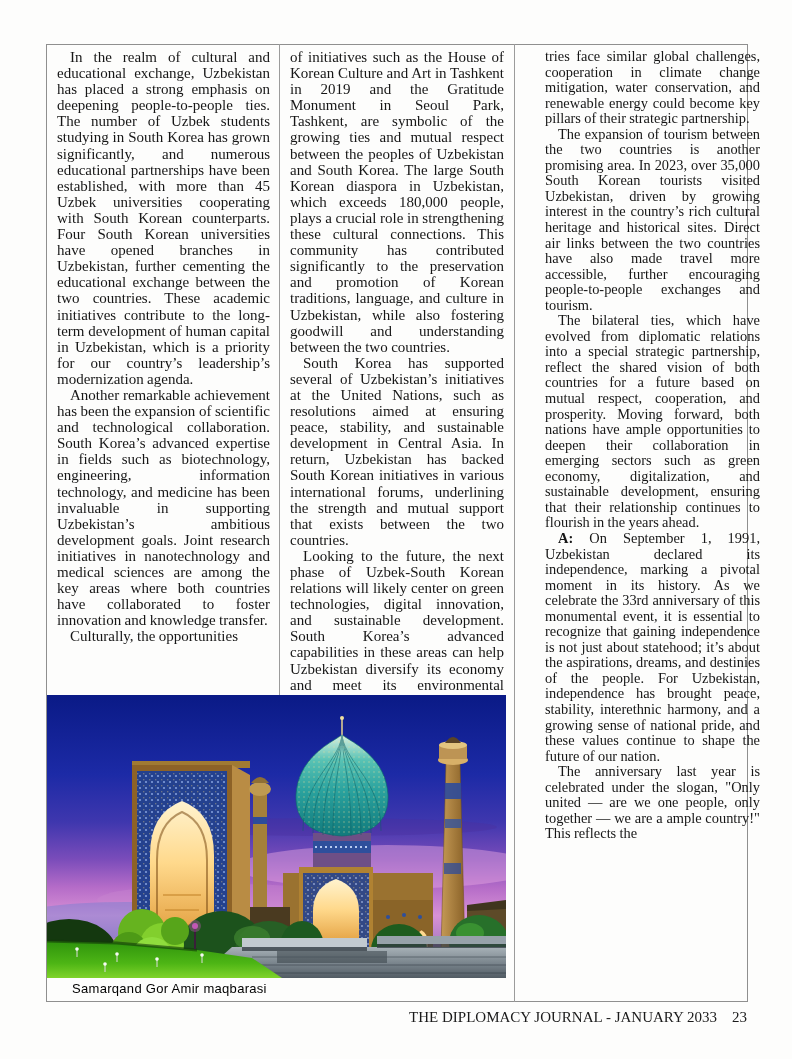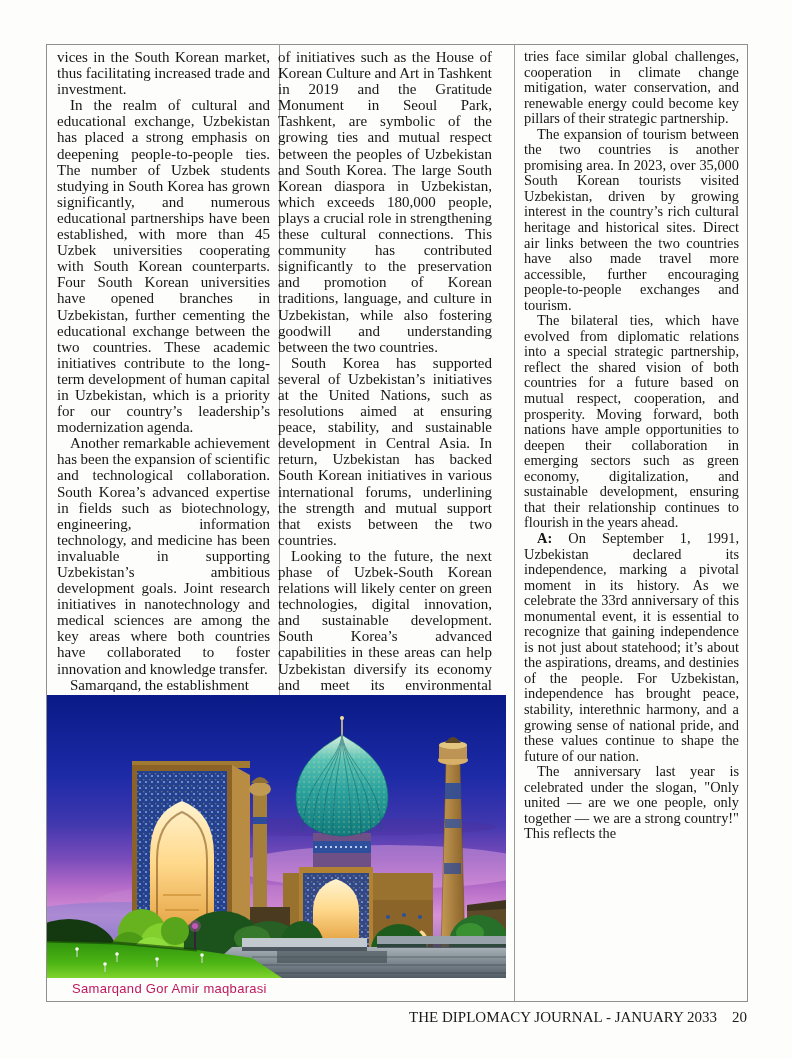--- a/index.html
+++ b/index.html
@@ -17,64 +17,63 @@
   .vdiv1 { left:279px; top:44px; height:651px; }
   .vdiv2 { left:514px; top:44px; height:958px; }
 
   .col {
     position:absolute; top:49px; text-align:justify; overflow:hidden;
     hyphens:auto; -webkit-hyphens:auto; word-spacing:-0.3px;
   }
   .col p { margin:0; }
   .indent { text-indent:13px; }
   .col1 { left:57px;  width:213px; height:643px; font-size:15px;   line-height:16.1px; }
-  .col2 { left:278px; width:214px; height:643px; font-size:15px;   line-height:16.1px; }
-  .col3 { left:524px; width:215px; height:948px; font-size:14.4px; line-height:15.55px; }
+  .col2 { left:290px; width:214px; height:643px; font-size:15px;   line-height:16.1px; }
+  .col3 { left:545px; width:215px; height:948px; font-size:14.4px; line-height:15.55px; }
   .q { font-weight:700; margin-top:19px !important; }
   .alabel { font-weight:700; }
 
   .photo-fig { position:absolute; left:47px; top:695px; width:459px; height:283px; margin:0; padding:0; }
   .photo-fig svg { display:block; }
   .caption {
     position:absolute; left:72px; top:981px;
     font-family:"Liberation Sans","DejaVu Sans",sans-serif;
-    font-size:13px; color:#be185d; letter-spacing:0.3px;
+    font-size:13px; color:#000000; letter-spacing:0.3px;
   }
   .footer {
     position:absolute; left:46px; top:1009px; width:701px;
     text-align:right; font-size:15px; color:#1a1a1a; padding-right:5px;
   }
   .footer .pagenum { display:inline-block; margin-left:15px; }
 </style>
 </head>
 <body>
 
 <div class="page-border"></div>
 <div class="vdiv vdiv1"></div>
 <div class="vdiv vdiv2"></div>
 
 <div class="col col1">
-  <p class="para">vices in the South Korean market, thus facilitating increased trade and investment.</p>
   <p class="para indent">In the realm of cultural and educational exchange, Uzbekistan has placed a strong emphasis on deepening people-to-people ties. The number of Uzbek students studying in South Korea has grown significantly, and numerous educational partnerships have been established, with more than 45 Uzbek universities cooperating with South Korean counterparts. Four South Korean universities have opened branches in Uzbekistan, further cementing the educational exchange between the two countries. These academic initiatives contribute to the long-term development of human capital in Uzbekistan, which is a priority for our country’s leadership’s modernization agenda.</p>
   <p class="para indent">Another remarkable achievement has been the expansion of scientific and technological collaboration. South Korea’s advanced expertise in fields such as biotechnology, engineering, information technology, and medicine has been invaluable in supporting Uzbekistan’s ambitious development goals. Joint research initiatives in nanotechnology and medical sciences are among the key areas where both countries have collaborated to foster innovation and knowledge transfer.</p>
-  <p class="para indent">Samarqand, the establishment</p>
+  <p class="para indent">Culturally, the opportunities</p>
 </div>
 
 <div class="col col2">
   <p class="para">of initiatives such as the House of Korean Culture and Art in Tashkent in 2019 and the Gratitude Monument in Seoul Park, Tashkent, are symbolic of the growing ties and mutual respect between the peoples of Uzbekistan and South Korea. The large South Korean diaspora in Uzbekistan, which exceeds 180,000 people, plays a crucial role in strengthening these cultural connections. This community has contributed significantly to the preservation and promotion of Korean traditions, language, and culture in Uzbekistan, while also fostering goodwill and understanding between the two countries.</p>
   <p class="para indent">South Korea has supported several of Uzbekistan’s initiatives at the United Nations, such as resolutions aimed at ensuring peace, stability, and sustainable development in Central Asia. In return, Uzbekistan has backed South Korean initiatives in various international forums, underlining the strength and mutual support that exists between the two countries.</p>
   <p class="para indent">Looking to the future, the next phase of Uzbek-South Korean relations will likely center on green technologies, digital innovation, and sustainable development. South Korea’s advanced capabilities in these areas can help Uzbekistan diversify its economy and meet its environmental challenges. As both coun-</p>
 </div>
 
 <div class="col col3">
   <p class="para">tries face similar global challenges, cooperation in climate change mitigation, water conservation, and renewable energy could become key pillars of their strategic partnership.</p>
   <p class="para indent">The expansion of tourism between the two countries is another promising area. In 2023, over 35,000 South Korean tourists visited Uzbekistan, driven by growing interest in the country’s rich cultural heritage and historical sites. Direct air links between the two countries have also made travel more accessible, further encouraging people-to-people exchanges and tourism.</p>
   <p class="para indent">The bilateral ties, which have evolved from diplomatic relations into a special strategic partnership, reflect the shared vision of both countries for a future based on mutual respect, cooperation, and prosperity. Moving forward, both nations have ample opportunities to deepen their collaboration in emerging sectors such as green economy, digitalization, and sustainable development, ensuring that their relationship continues to flourish in the years ahead.</p>
   <p class="para indent"><b class="alabel">A:</b><span> On September 1, 1991, Uzbekistan declared its independence, marking a pivotal moment in its history. As we celebrate the 33rd anniversary of this monumental event, it is essential to recognize that gaining independence is not just about statehood; it’s about the aspirations, dreams, and destinies of the people. For Uzbekistan, independence has brought peace, stability, interethnic harmony, and a growing sense of national pride, and these values continue to shape the future of our nation.</span></p>
-  <p class="para indent">The anniversary last year is celebrated under the slogan, "Only united — are we one people, only together — we are a strong country!" This reflects the</p>
+  <p class="para indent">The anniversary last year is celebrated under the slogan, "Only united — are we one people, only together — we are a ample country!" This reflects the</p>
 </div>
 
 <figure class="photo-fig">
   <svg width="459" height="283" viewBox="0 0 459 283" preserveAspectRatio="none">
     <defs>
       <linearGradient id="skyGrad" x1="0" y1="0" x2="0" y2="1">
         <stop offset="0" stop-color="#0a1a86"></stop>
         <stop offset="0.28" stop-color="#1c2aa6"></stop>
         <stop offset="0.45" stop-color="#3f37ae"></stop>
         <stop offset="0.58" stop-color="#7a4cba"></stop>
@@ -250,14 +249,14 @@
           <circle cx="155" cy="260" r="1.8"></circle>
         <circle cx="58" cy="269" r="1.8"></circle>
       </g>
     </g>
   </svg>
 </figure>
 
 <div class="caption">Samarqand Gor Amir maqbarasi</div>
 
 <div class="footer">
-  <span>THE DIPLOMACY JOURNAL - JANUARY 2033</span><span class="pagenum">20</span>
+  <span>THE DIPLOMACY JOURNAL - JANUARY 2033</span><span class="pagenum">23</span>
 </div>
 
 </body></html>

